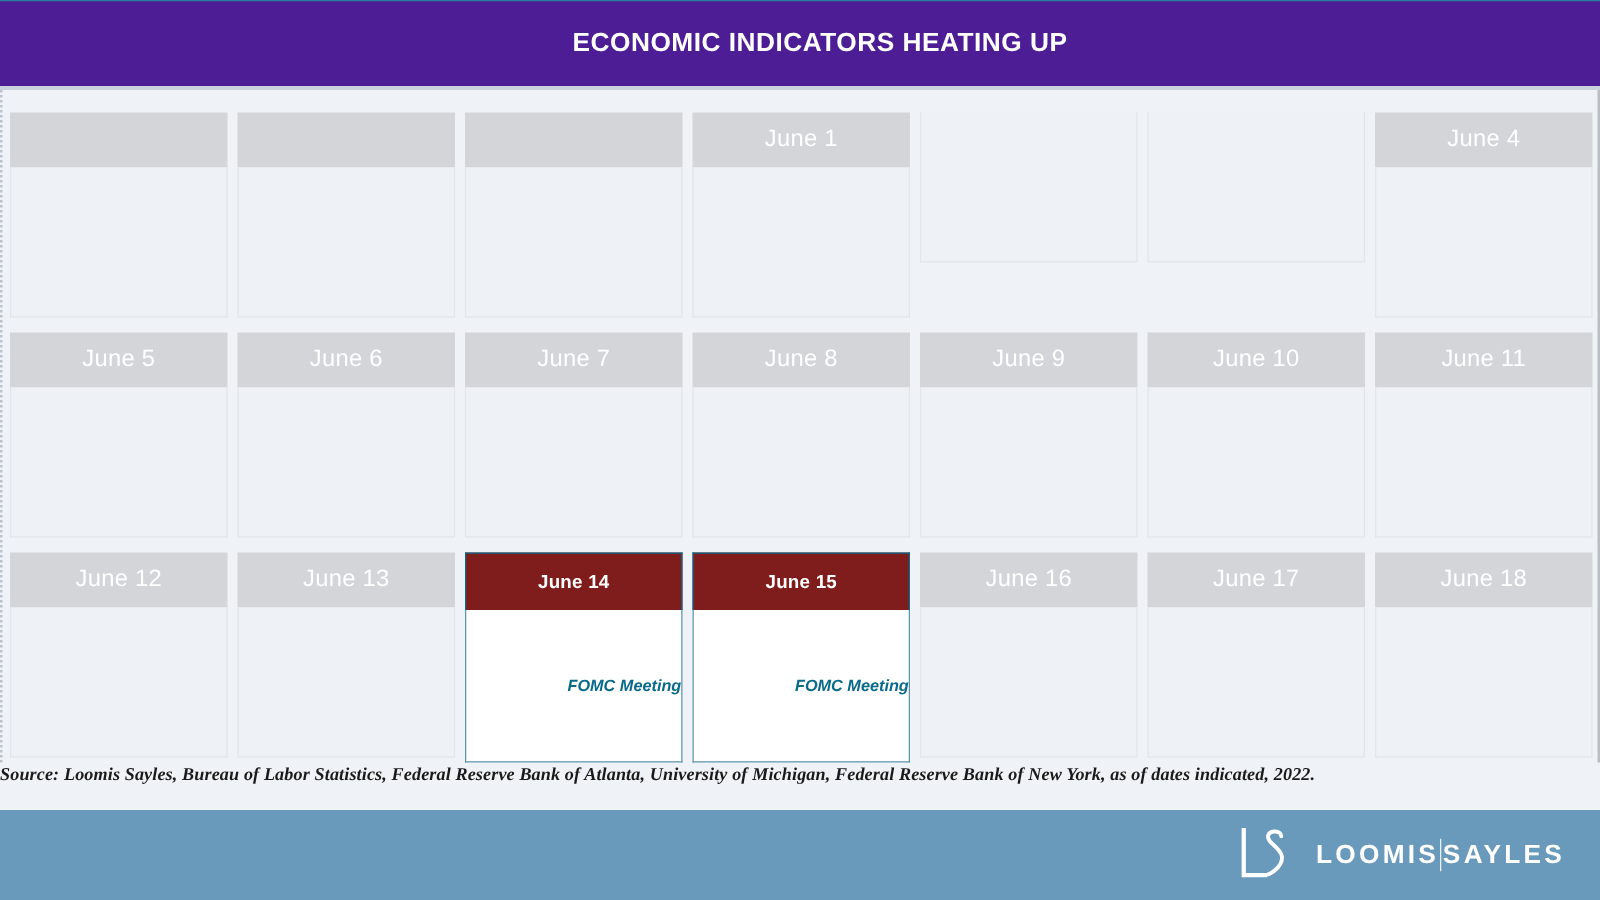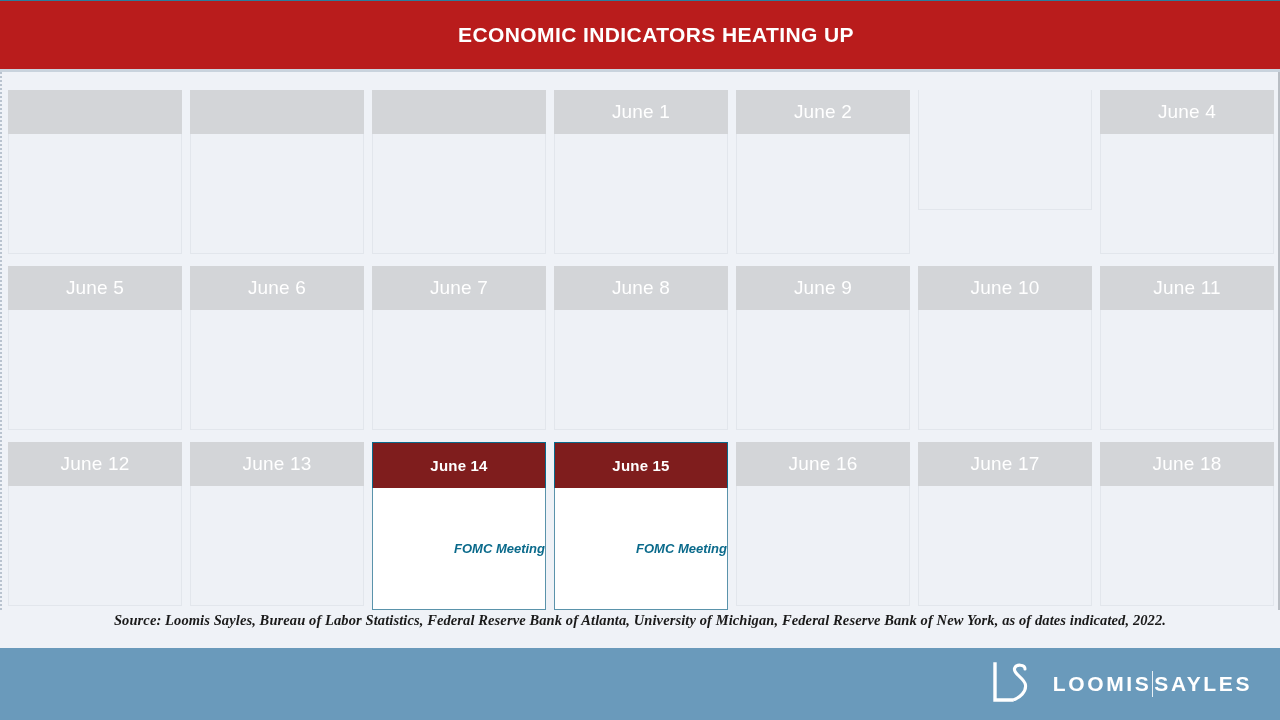--- a/index.html
+++ b/index.html
@@ -14,21 +14,21 @@
   #slide {
     position:relative;
     width:1280px; height:720px;
     background:#eff2f7;
   }
 
   
   #title-bar {
     position:absolute; left:0; top:0;
     width:1280px; height:69px;
-    background:#b91c1c;
+    background:#4c1d95;
     display:flex; align-items:center; justify-content:center;
     border-top:1px solid #2b7d9c;
     padding-left:32px;
   }
   #title-text {
     color:#ffffff;
     font-size:21px;
     font-weight:bold;
     letter-spacing:0.4px;
     text-align:center;
@@ -105,21 +105,20 @@
     color:#0a6a8b;
     font-size:13px;
     font-weight:bold;
     text-align:center;
   }
 
   
   #source-line {
     position:absolute; left:0; top:612px;
     width:1280px;
-    text-align:center;
     font-family:"Liberation Serif", serif;
     font-style:italic;
     font-weight:bold;
     font-size:14.5px;
     color:#1a1a1a;
     letter-spacing:0.1px;
   }
 
   
   #footer-bar {
@@ -178,23 +177,20 @@
           </div>
           <div class="cell-body"></div>
         </div>
         <div class="cell">
           <div class="cell-head">
             <span class="cell-head-label">June 1</span>
           </div>
           <div class="cell-body"></div>
         </div>
         <div class="cell">
-          <div class="cell-head">
-            <span class="cell-head-label">June 2</span>
-          </div>
           <div class="cell-body"></div>
         </div>
         <div class="cell">
           <div class="cell-body"></div>
         </div>
         <div class="cell">
           <div class="cell-head">
             <span class="cell-head-label">June 4</span>
           </div>
           <div class="cell-body"></div>

